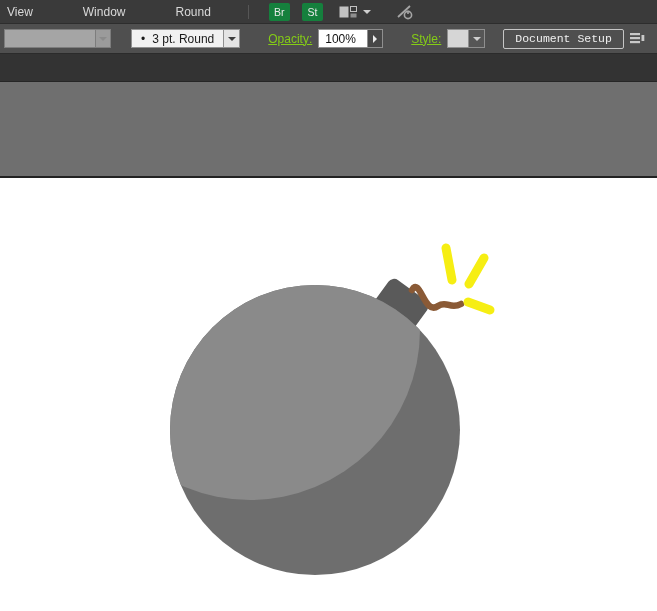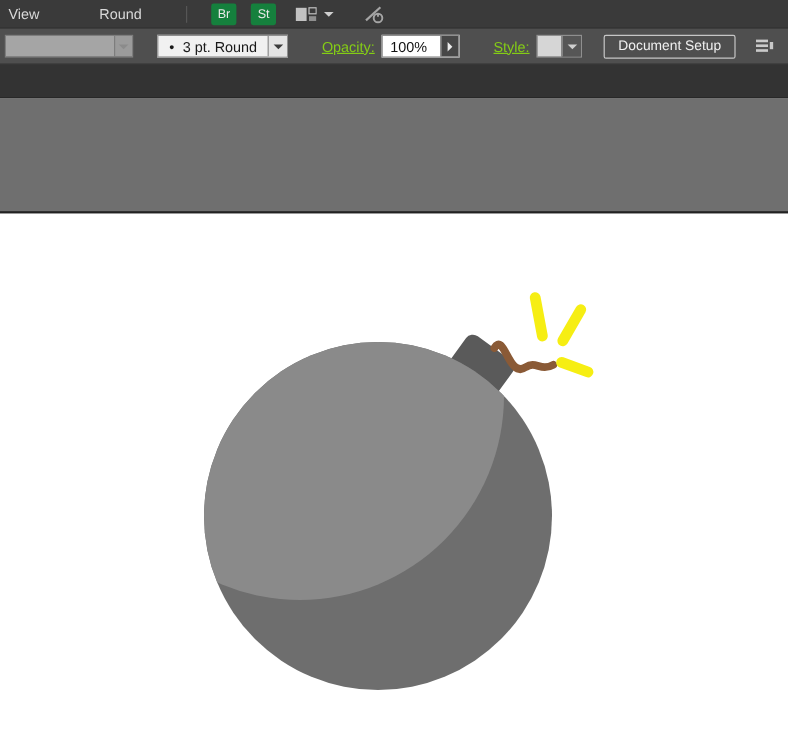--- a/index.html
+++ b/index.html
@@ -77,36 +77,37 @@
   .style-combo { margin-left: 6px; }
   .style-swatch { width: 20px; background: #d6d6d6; }
   .style-chev {
     width: 16px; background: #565656;
     display: flex; align-items: center; justify-content: center;
     border-left: 1px solid #8f8f8f; cursor: pointer;
   }
   .ctrl-btn {
     margin-left: 18px; height: 20px; padding: 0 11px;
     background: transparent; border: 1px solid #c6c6c6; border-radius: 2px;
-    color: #f0f0f0; font-size: 11.5px; font-family: Liberation Sans, sans-serif; cursor: pointer;
+    color: #f0f0f0; font-size: 11.5px; font-family: Liberation Mono, monospace; cursor: pointer;
   }
   .ctrl-btn + .ctrl-btn { margin-left: 10px; }
   .right-group { margin-left: auto; display: flex; align-items: center; gap: 5px; margin-right: 4px; cursor: pointer; }
 
   
   .tabbar { flex: 0 0 28px; height: 28px; background: #333333; border-bottom: 1px solid #262626; }
   .pasteboard { flex: 0 0 96px; height: 96px; background: #6f6f6f; border-bottom: 2px solid #222222; }
   .canvas { flex: 1; background: #ffffff; position: relative; }
   .canvas svg { position: absolute; left: 0; top: 0; }
 </style>
 </head>
 <body>
 
 <div class="menubar">
   <span class="menu-item">View</span>
+  <span class="menu-item">Window</span>
   <span class="menu-item">Round</span>
 
   <span class="vsep"></span>
 
   <button class="sqbtn">Br</button>
   <button class="sqbtn">St</button>
 
   <span class="ws">
     <span style="display:flex;">
       <svg width="18" height="14" viewBox="0 0 18 14">

